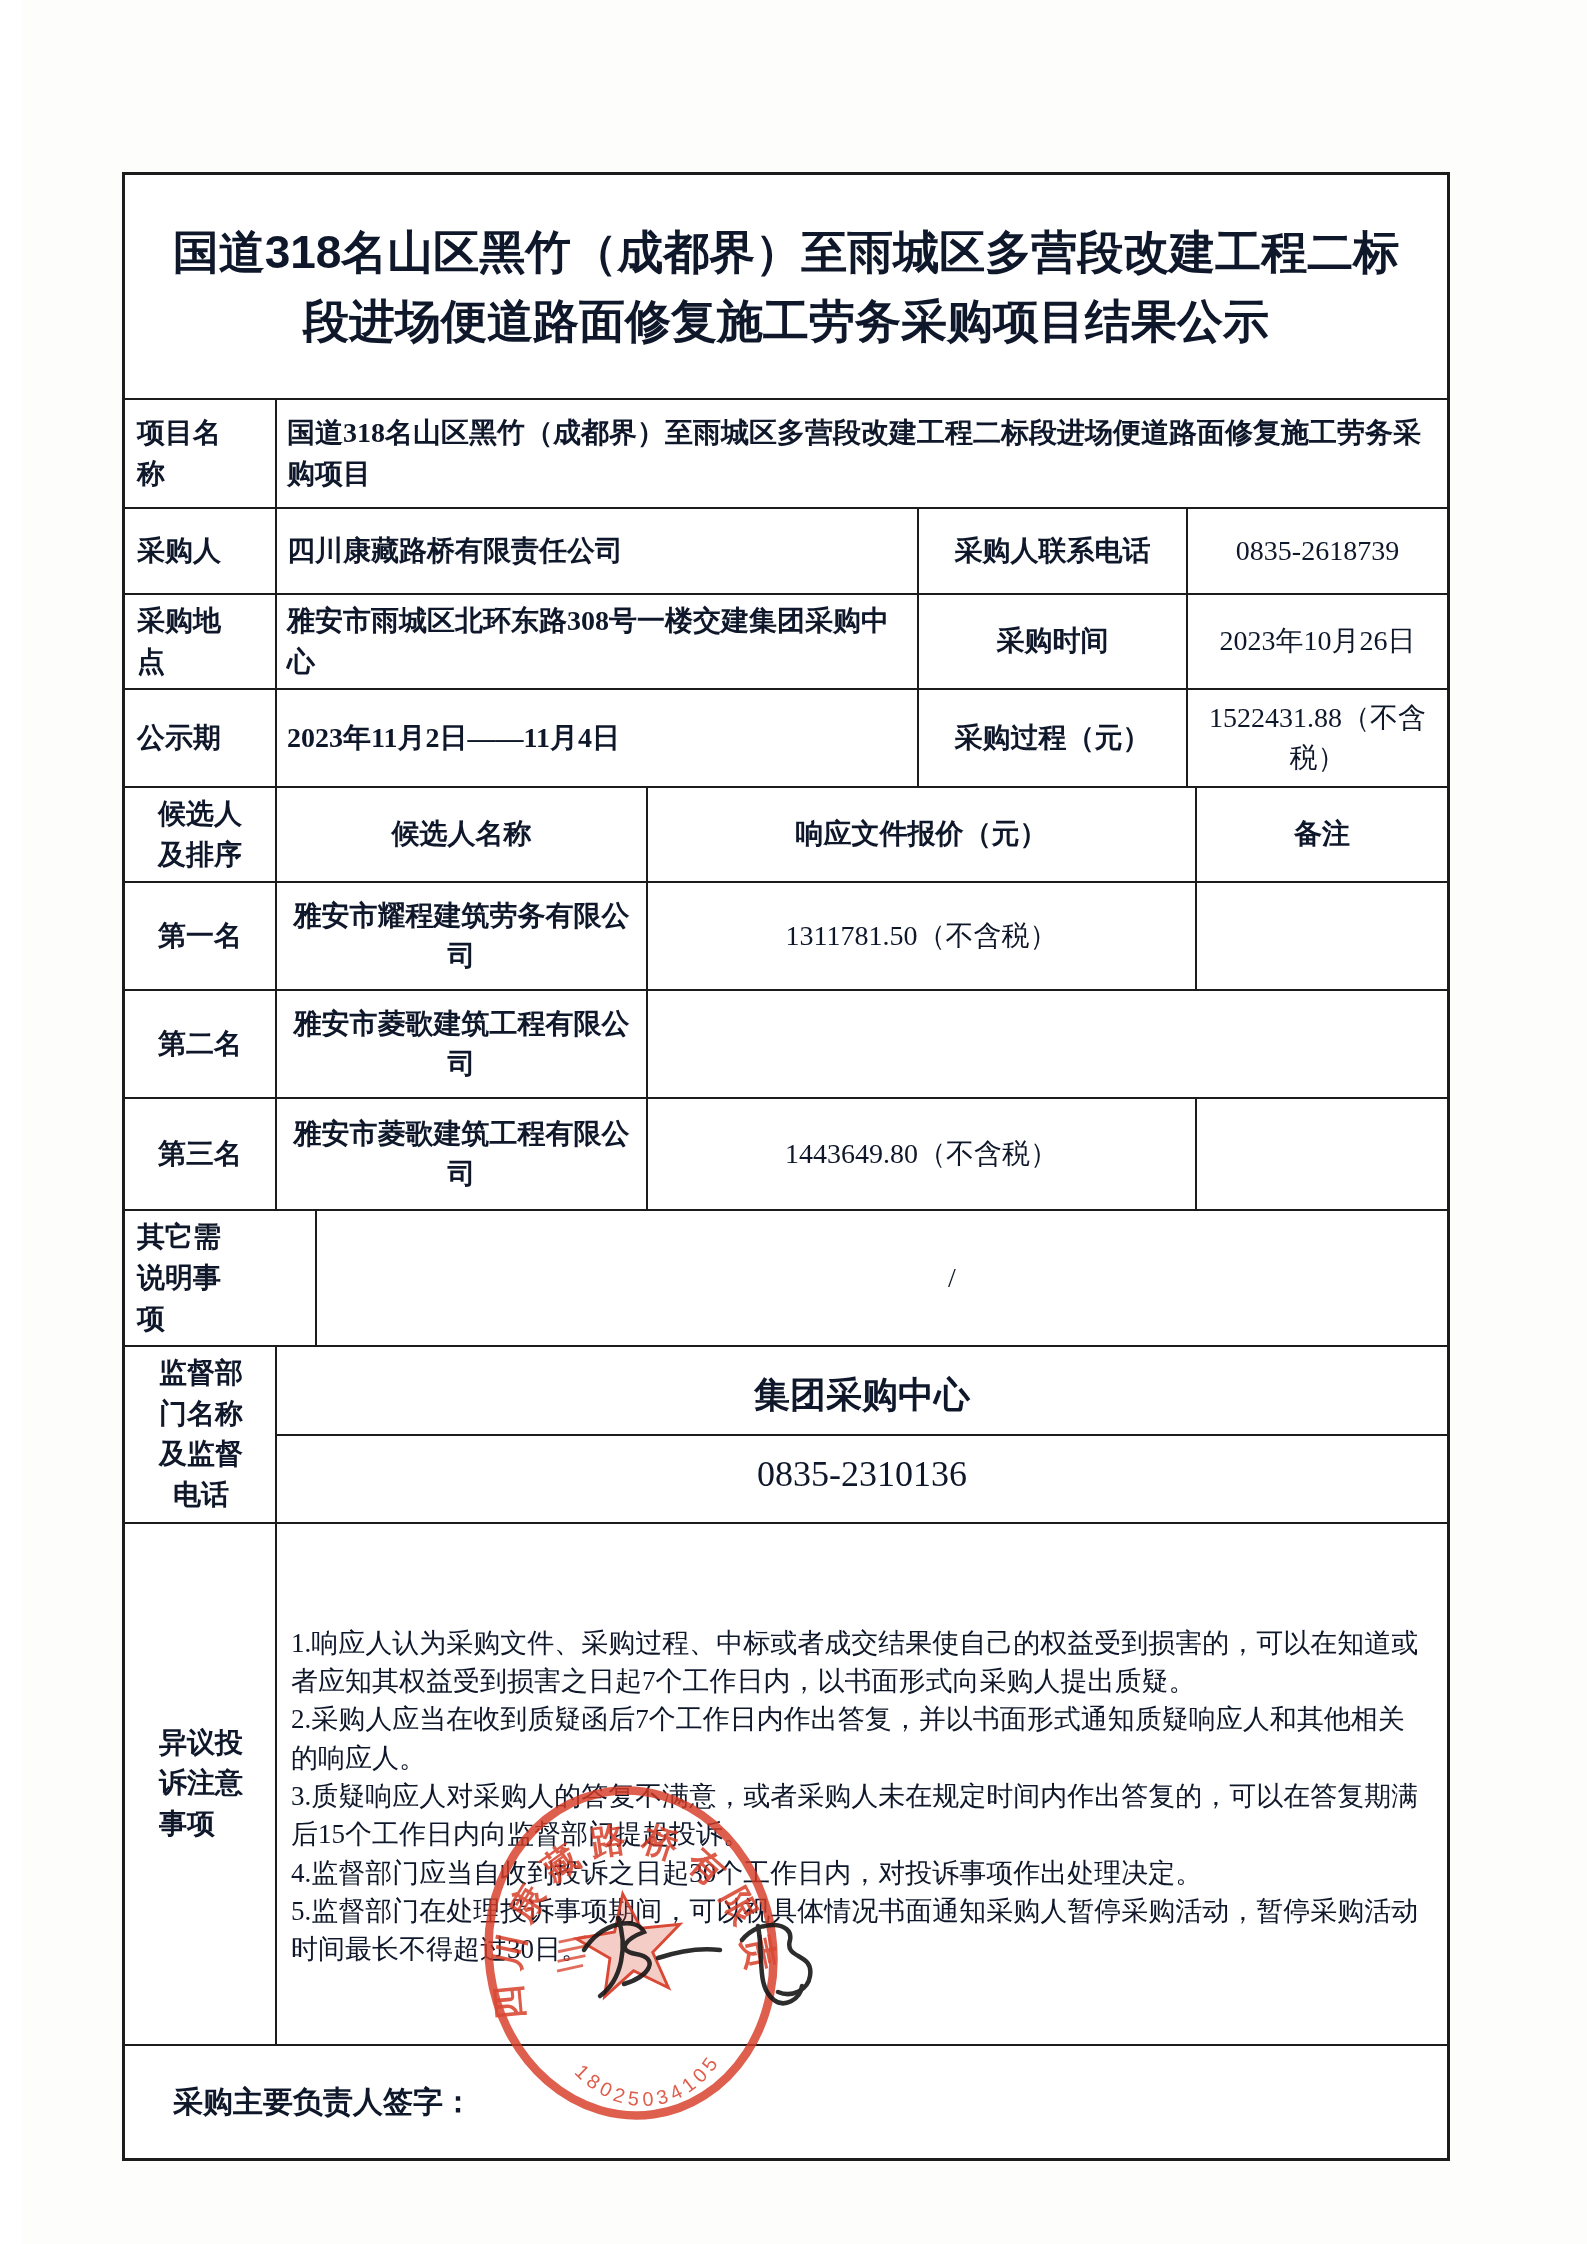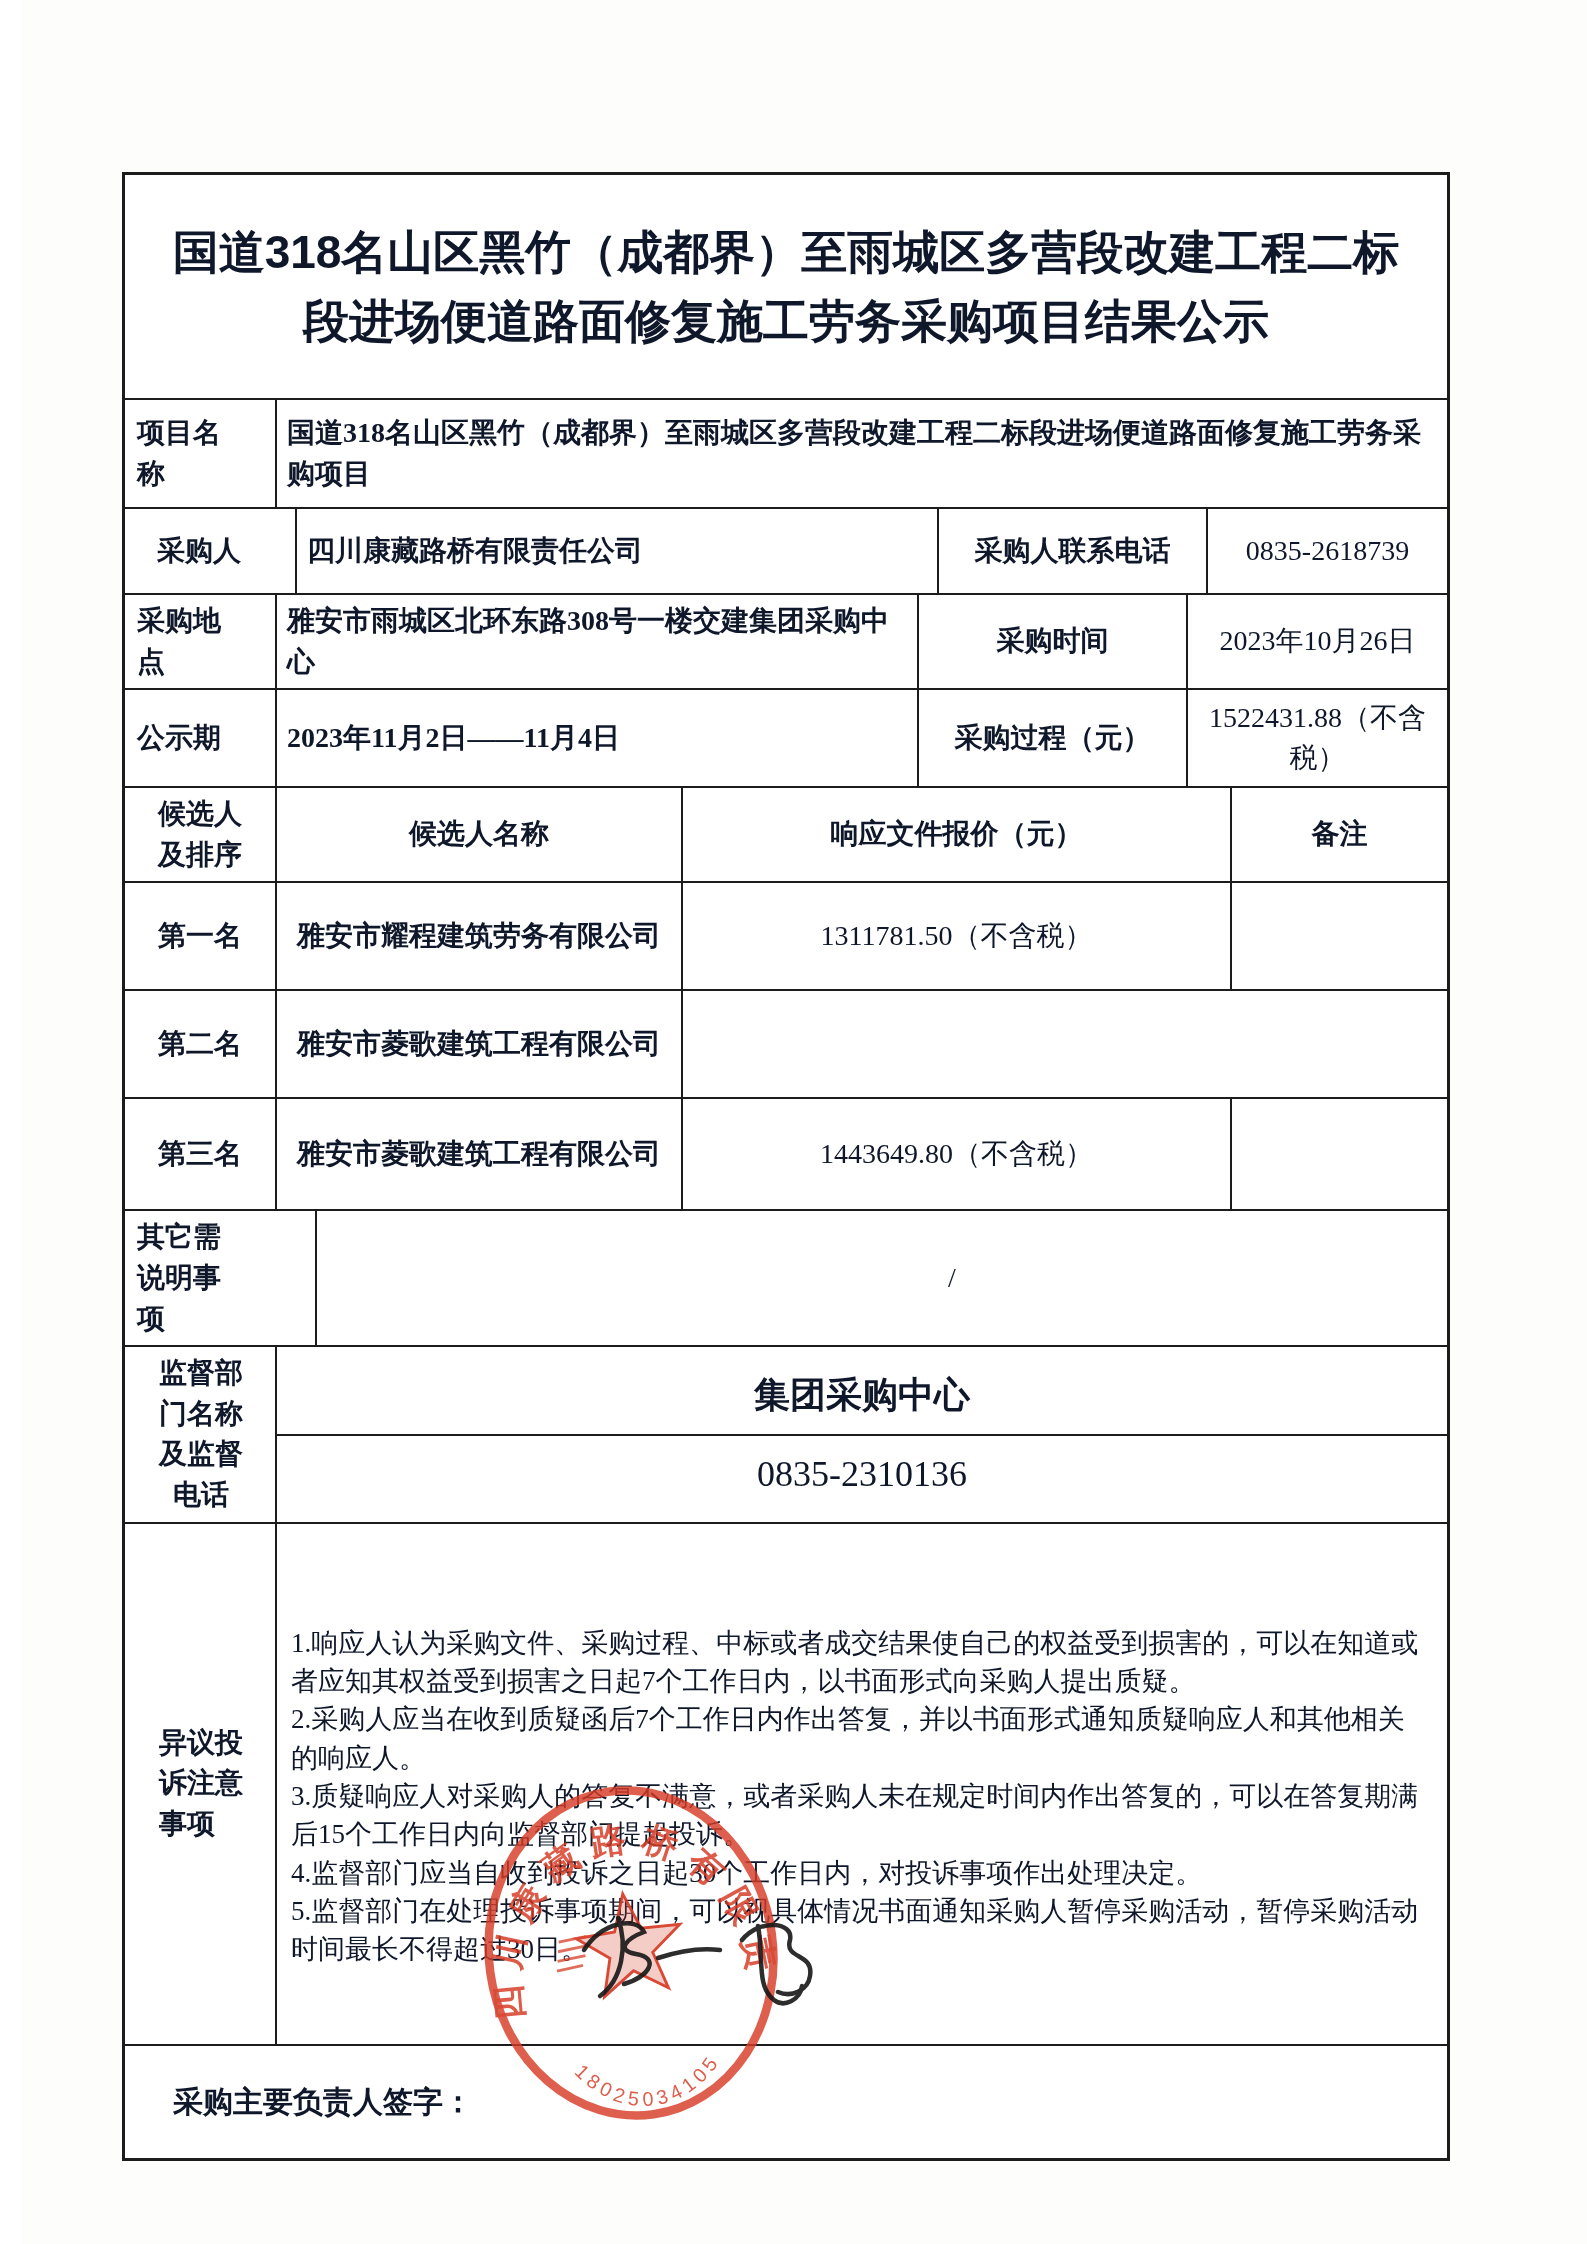--- a/index.html
+++ b/index.html
@@ -25,30 +25,30 @@
     box-sizing:border-box;padding:6px 10px;
     font-size:28px;line-height:1.45;text-align:center;
   }
   .cell:first-child{border-left:none;}
   .label{font-weight:bold;white-space:pre-line;}
   .left{justify-content:flex-start;text-align:left;}
   .labelcell{width:150px;flex:none;justify-content:flex-start;text-align:left;padding-left:12px;}
   .grow{flex:1;}
   .wu2{width:642px;flex:none;}
   .wu3{width:269px;flex:none;font-weight:bold;}
-  .wr2{width:406px;flex:none;}
+  .wr2{width:371px;flex:none;}
   .wr3{width:549px;flex:none;}
   .title-row{min-height:223px;justify-content:center;align-items:center;display:flex;}
   .doc-title{
     font-size:46px;font-weight:bold;text-align:center;
     white-space:pre-line;line-height:1.5;
     font-family:"Liberation Sans", sans-serif;
   }
   .r-project{min-height:107px;}
-  .r-purchaser{min-height:84px;padding-left:20px;}
+  .r-purchaser{min-height:84px;}
   .r-location{min-height:86px;}
   .r-publicity{min-height:96px;}
   .r-candheader{min-height:68px;}
   .r-rank{min-height:106px;}
   .r-rank3{min-height:110px;}
   .r-other{min-height:108px;gap:40px;}
   .r-supervision{min-height:158px;}
   .r-objection{min-height:520px;}
   .r-signature{min-height:112px;}
   .rankcell{width:150px;flex:none;font-weight:bold;}

